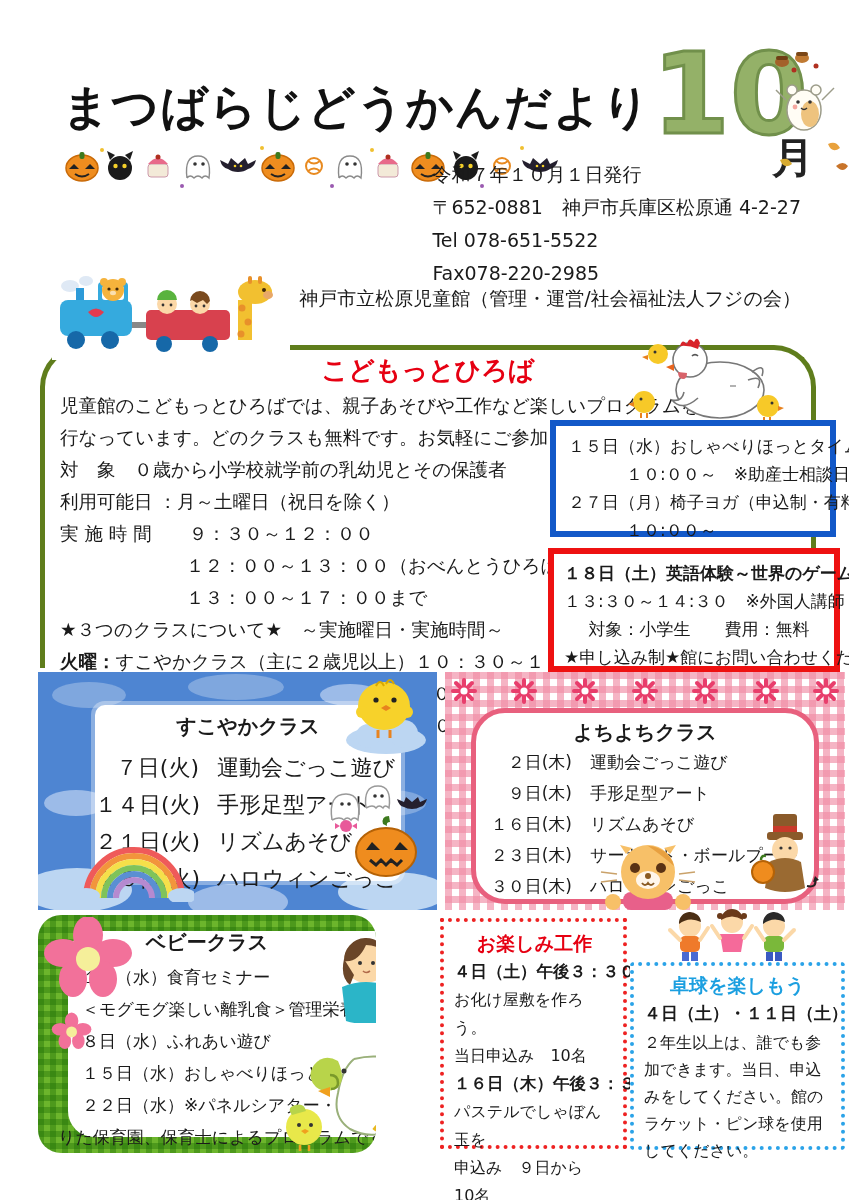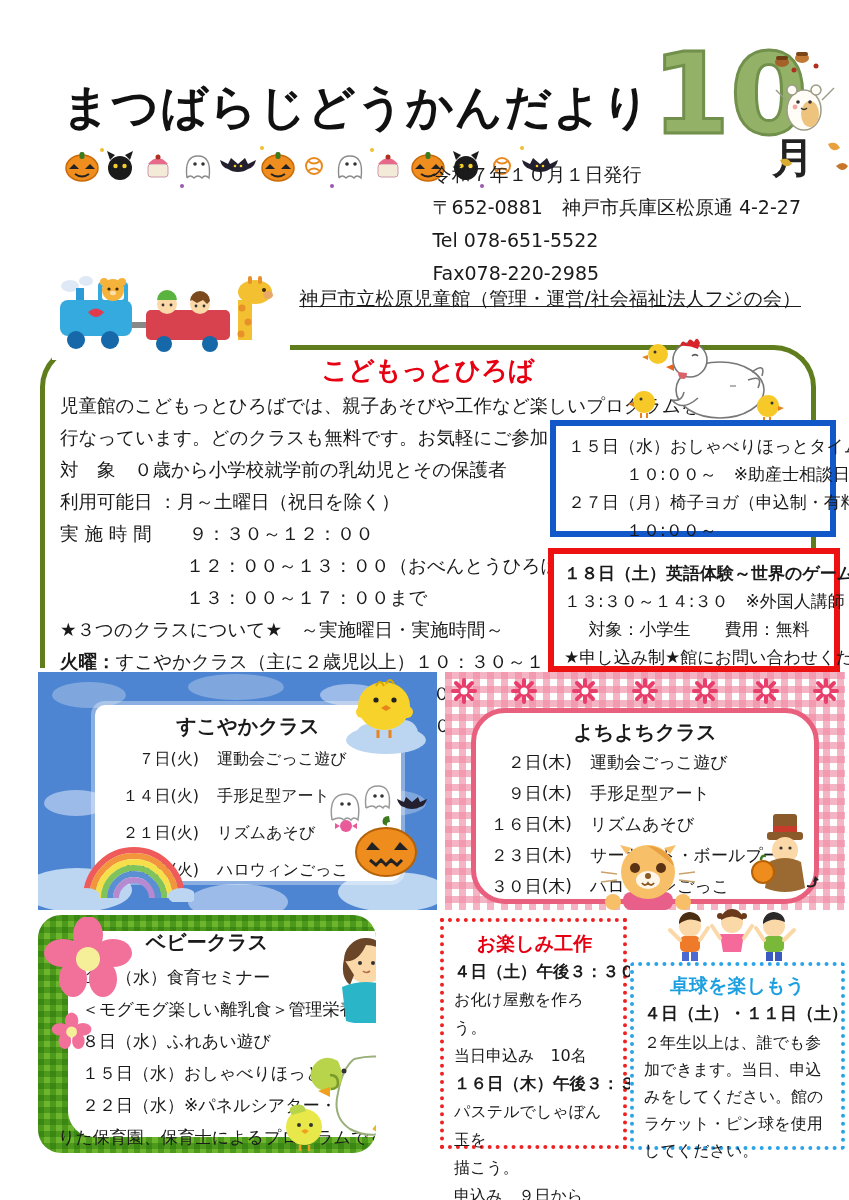--- a/index.html
+++ b/index.html
@@ -8,21 +8,21 @@
     position:relative;width:849px;height:1200px;margin:0 auto;background:#ffffff;
     font-family:"DejaVu Sans","Liberation Sans",sans-serif;color:#1a1a1a;overflow:hidden;
   }
   .abs{position:absolute;}
 
   
   .main-title{left:62px;top:76px;font-size:47px;font-weight:900;letter-spacing:1px;color:#111;white-space:nowrap;}
   .month-num{left:652px;top:38px;font-size:112px;font-weight:900;color:#94b168;-webkit-text-stroke:3px #71904b;line-height:1;}
   .month-kanji{left:772px;top:130px;font-size:42px;font-weight:700;color:#222;}
   .issue-block{right:48px;top:158px;font-size:19px;line-height:33px;}
-  .org-line{right:48px;top:286px;font-size:19px;text-decoration:underline;}
+  .org-line{right:48px;top:286px;font-size:19px;}
 
   
   .green-panel{
     left:40px;top:345px;width:776px;height:323px;background:#fff;
     border:5px solid #5f7d1c;border-bottom:none;border-radius:42px 42px 0 0;padding-left:9px;
   }
   .kodomotto-title{left:0;top:3px;width:100%;text-align:center;color:#e60012;font-weight:900;font-size:26px;}
   .kp-text{left:15px;top:40px;width:520px;font-size:18.5px;line-height:32px;white-space:nowrap;}
   .kp-text .ln{height:32px;}
   .ind{padding-left:126px;}
@@ -38,21 +38,21 @@
     font-size:17px;line-height:28px;padding:5px 0 0 10px;white-space:nowrap;z-index:5;
   }
   .ind2{padding-left:58px;}
   .ctr{text-align:center;padding-left:0;width:100%;}
 
   
   .sukoyaka{left:38px;top:672px;width:399px;height:238px;background:#4e85d2;overflow:hidden;}
   .cloud{position:absolute;border-radius:50%;}
   .suko-card{left:57px;top:33px;width:306px;height:176px;background:#fff;border-radius:10px;box-shadow:0 0 0 4px rgba(255,255,255,.35);}
   .suko-title{left:0;top:8px;width:100%;text-align:center;font-size:20px;font-weight:900;}
-  .class-list{left:0;top:36px;width:100%;font-size:16px;}
+  .class-list{left:0;top:44px;width:100%;font-size:22px;}
   .class-list .li{display:flex;height:37px;align-items:center;}
   .class-list .d{width:104px;text-align:right;white-space:nowrap;}
   .class-list .a{padding-left:18px;white-space:nowrap;}
 
   
   .yochi{
     left:445px;top:672px;width:400px;height:238px;overflow:hidden;background-color:#fff;
     background-image:linear-gradient(90deg, rgba(240,140,165,.65) 50%, transparent 50%),
                      linear-gradient(rgba(240,140,165,.65) 50%, transparent 50%);
     background-size:14px 14px;
@@ -581,21 +581,20 @@
     </svg>
   </div>
 
   <div class="abs craft">
     <div class="craft-title">お楽しみ工作</div>
     <div class="h">４日（土）午後３：３０～</div>
     <div>お化け屋敷を作ろう。</div>
     <div>当日申込み　10名</div>
     <div class="h">１６日（木）午後３：３０～</div>
     <div>パステルでしゃぼん玉を</div>
-    <div>描こう。</div>
     <div>申込み　９日から　10名</div>
   </div>
 
   <svg class="abs" style="left:662px;top:908px" width="140" height="56" viewBox="0 0 140 56">
     <g>
       <circle cx="28" cy="18" r="11" fill="#fbd8a8"></circle>
         <path d="M17 16 a11 11 0 0 1 22 -2 q-12 -6 -22 2" fill="#4a2e14"></path>
       <rect x="18" y="28" width="20" height="16" rx="5" fill="#ef7a2a"></rect>
       <line x1="18" y1="32" x2="8" y2="22" stroke="#fbd8a8" stroke-width="4" stroke-linecap="round"></line>
       <line x1="38" y1="32" x2="46" y2="20" stroke="#fbd8a8" stroke-width="4" stroke-linecap="round"></line>

